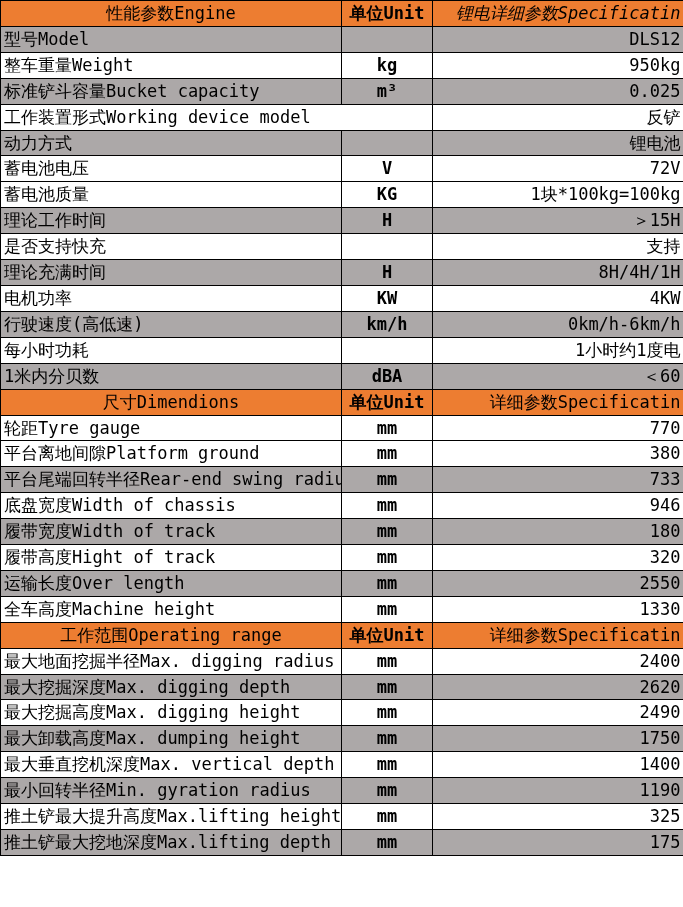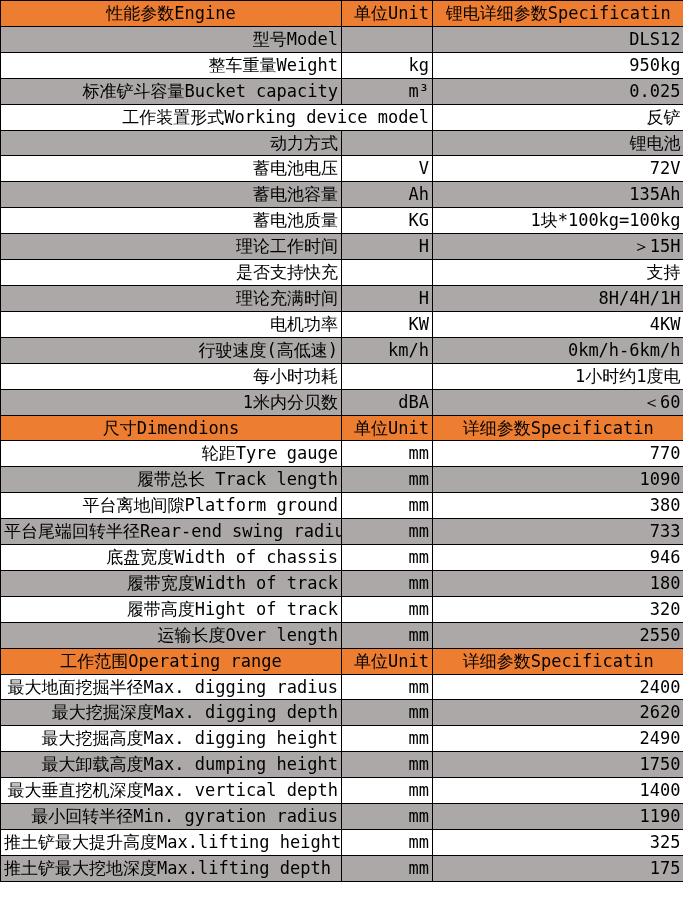--- a/index.html
+++ b/index.html
@@ -22,26 +22,26 @@
     height:24.9px;
     line-height:24.9px;
     white-space:nowrap;
     overflow:hidden;
     vertical-align:middle;
   }
   tr{height:25.91px;}
   td.col3{border-right:none;}
   tr.section-header td{background:var(--header-bg);}
   tr.section-header td.col1{text-align:center;}
-  tr.section-header td.col3{text-align:center;}
-  tr.section-header.first td.col3{text-align:center;}
+  tr.section-header td.col3{}
+  tr.section-header.first td.col3{text-align:right;font-style:italic;}
   tr.shaded td{background:var(--shade);}
   tr.plain td{background:var(--plain);}
-  td.col1{text-align:right;}
-  td.col2{text-align:right;}
+  td.col1{text-align:left;}
+  td.col2{text-align:center;font-weight:bold;}
   td.col3{text-align:right;}
 </style>
 </head>
 <body>
 
 <table>
   <colgroup>
     <col style="width:341px">
     <col style="width:91px">
     <col style="width:251px">
@@ -74,25 +74,20 @@
       <tr class="shaded">
         <td class="col1">动力方式</td>
         <td class="col2"></td>
         <td class="col3">锂电池</td>
       </tr>
       <tr class="plain">
         <td class="col1">蓄电池电压</td>
         <td class="col2">V</td>
         <td class="col3">72V</td>
       </tr>
-      <tr class="shaded">
-        <td class="col1">蓄电池容量</td>
-        <td class="col2">Ah</td>
-        <td class="col3">135Ah</td>
-      </tr>
       <tr class="plain">
         <td class="col1">蓄电池质量</td>
         <td class="col2">KG</td>
         <td class="col3">1块*100kg=100kg</td>
       </tr>
       <tr class="shaded">
         <td class="col1">理论工作时间</td>
         <td class="col2">H</td>
         <td class="col3">＞15H</td>
       </tr>
@@ -129,25 +124,20 @@
       <tr class="section-header">
         <td class="col1">尺寸Dimendions</td>
         <td class="col2">单位Unit</td>
         <td class="col3">详细参数Specificatin</td>
       </tr>
       <tr class="plain">
         <td class="col1">轮距Tyre gauge</td>
         <td class="col2">mm</td>
         <td class="col3">770</td>
       </tr>
-      <tr class="shaded">
-        <td class="col1">履带总长 Track length</td>
-        <td class="col2">mm</td>
-        <td class="col3">1090</td>
-      </tr>
       <tr class="plain">
         <td class="col1">平台离地间隙Platform ground</td>
         <td class="col2">mm</td>
         <td class="col3">380</td>
       </tr>
       <tr class="shaded">
         <td class="col1">平台尾端回转半径Rear-end swing radius</td>
         <td class="col2">mm</td>
         <td class="col3">733</td>
       </tr>
@@ -163,20 +153,25 @@
       </tr>
       <tr class="plain">
         <td class="col1">履带高度Hight of track</td>
         <td class="col2">mm</td>
         <td class="col3">320</td>
       </tr>
       <tr class="shaded">
         <td class="col1">运输长度Over length</td>
         <td class="col2">mm</td>
         <td class="col3">2550</td>
+      </tr>
+      <tr class="plain">
+        <td class="col1">全车高度Machine height</td>
+        <td class="col2">mm</td>
+        <td class="col3">1330</td>
       </tr>
       <tr class="section-header">
         <td class="col1">工作范围Operating range</td>
         <td class="col2">单位Unit</td>
         <td class="col3">详细参数Specificatin</td>
       </tr>
       <tr class="plain">
         <td class="col1">最大地面挖掘半径Max. digging radius</td>
         <td class="col2">mm</td>
         <td class="col3">2400</td>

